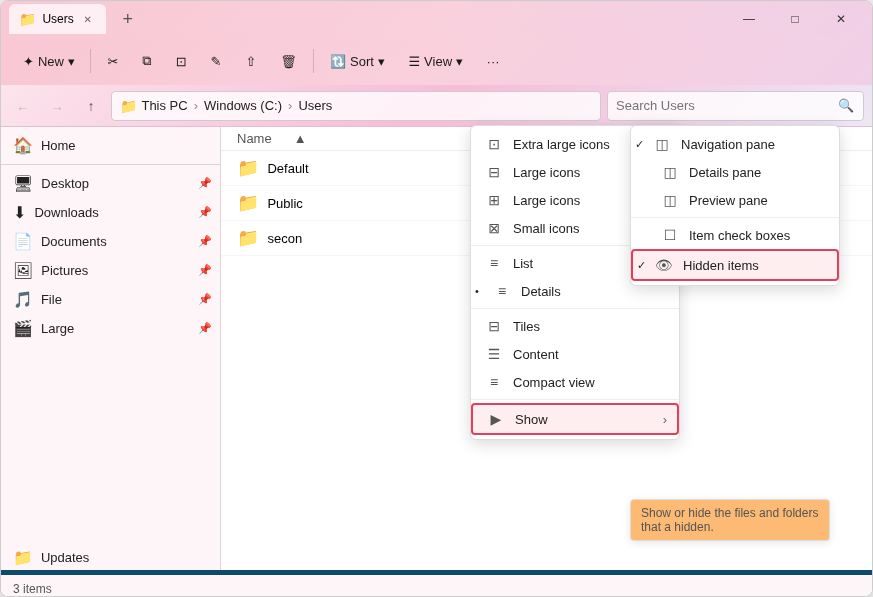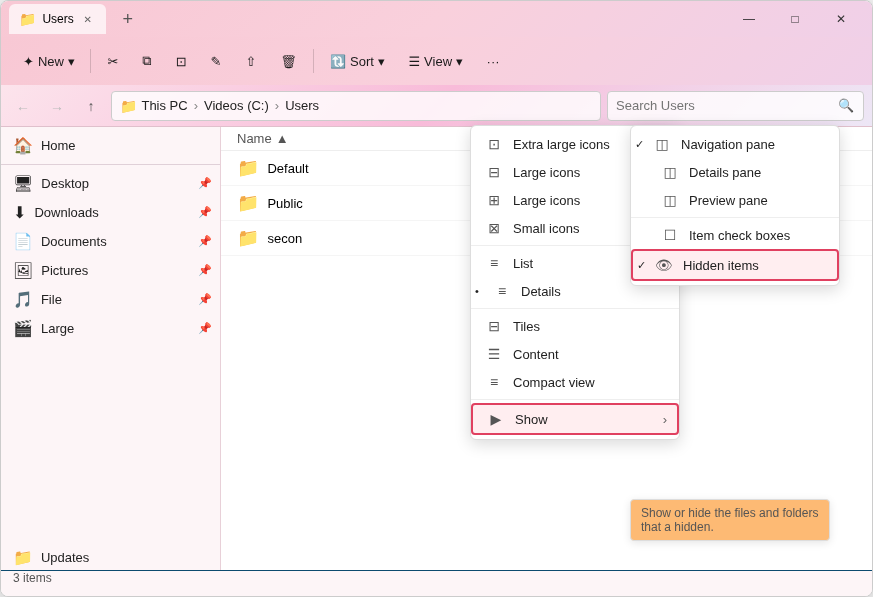--- a/index.html
+++ b/index.html
@@ -208,42 +208,42 @@
     }
     .file-list-header {
       display: flex;
       align-items: center;
       padding: 4px 16px;
       border-bottom: 1px solid #eee;
       font-size: 13px;
       color: #555;
       position: relative;
     }
-    .col-name { flex: 1; display: flex; align-items: center; gap: 4px; }
+    .col-name { flex: 1; display: flex; align-items: center; gap: 22px; }
     .col-type { width: 120px; }
     .col-size { width: 80px; }
     .file-row {
       display: flex;
       align-items: center;
       padding: 6px 16px;
       border-bottom: 1px solid #f5f5f5;
       font-size: 13px;
       cursor: pointer;
     }
     .folder-icon { font-size: 18px; margin-right: 8px; }
     .file-name-cell { flex: 1; }
     .file-type-cell { width: 120px; color: #555; }
     .file-size-cell { width: 80px; color: #555; }
 
     .status-bar {
       height: 26px;
       background: #fdf5f7;
-      border-top: 1px solid #0c4a6e;
-      display: flex;
-      align-items: flex-start;
+      border-top: 5px solid #0c4a6e;
+      display: flex;
+      align-items: flex-end;
       padding: 0 12px;
       font-size: 12px;
       color: #555;
       flex-shrink: 0;
     }
 
     
     .dropdown-view {
       position: absolute;
       top: 125px;
@@ -377,21 +377,21 @@
   </div>
 
   <div class="address-bar">
     <div class="nav-btn disabled">←</div>
     <div class="nav-btn disabled">→</div>
     <div class="nav-btn">↑</div>
     <div class="address-input">
       <span class="address-folder-icon">📁</span>
       <span>This PC</span>
       <span class="breadcrumb-sep">›</span>
-      <span>Videos (C:)</span>
+      <span>Windows (C:)</span>
       <span class="breadcrumb-sep">›</span>
       <span>Users</span>
     </div>
     <div class="search-box">
       <input type="text" placeholder="Search Users" style="">
       <span>🔍</span>
     </div>
   </div>
 
   <div class="main-content">

